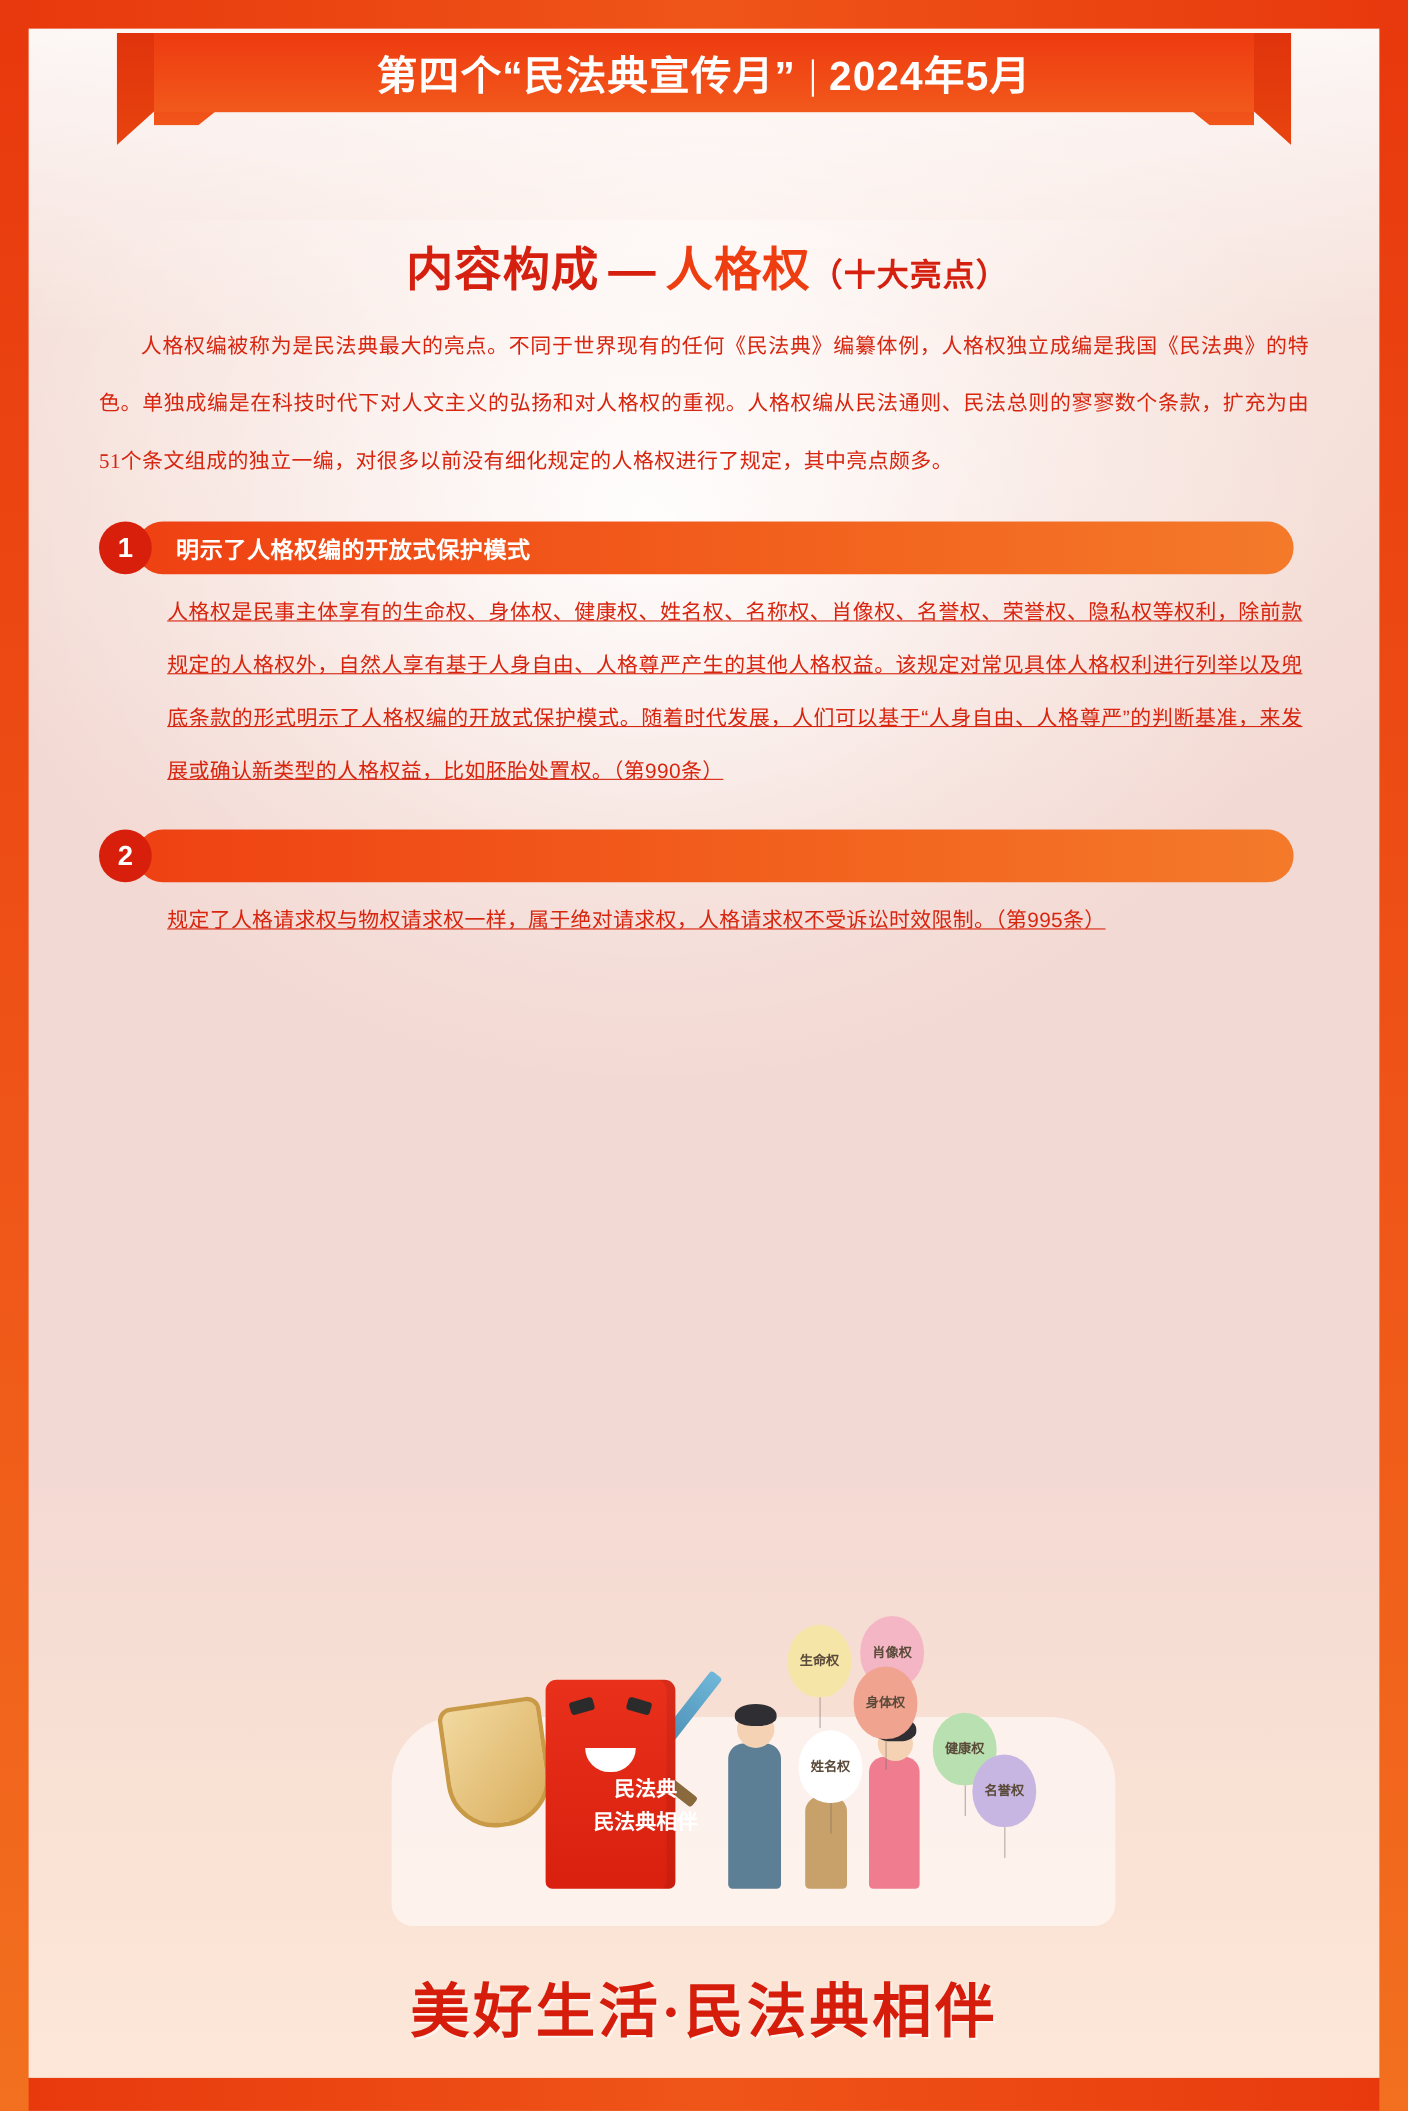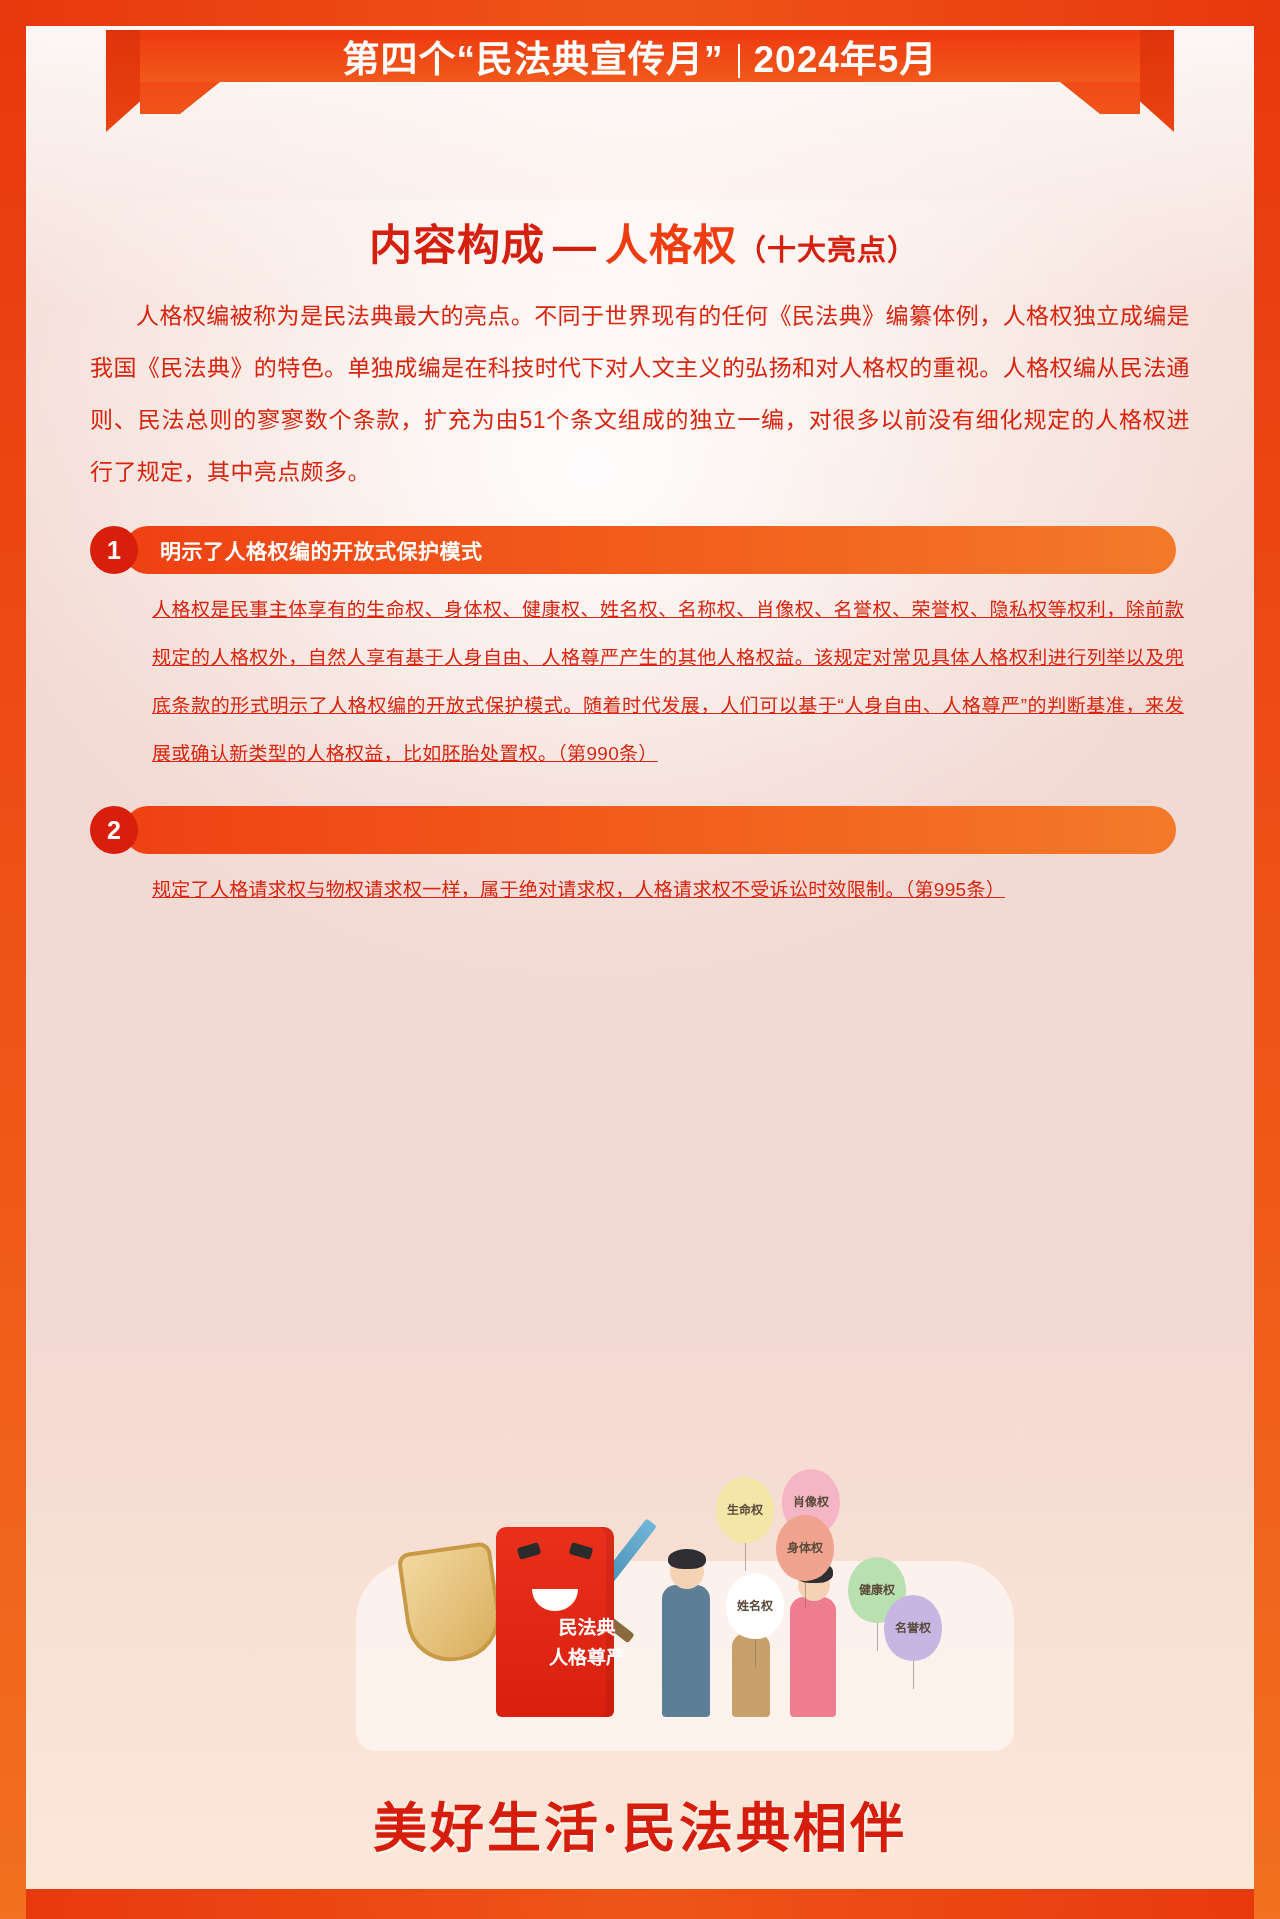--- a/index.html
+++ b/index.html
@@ -60,21 +60,21 @@
     height: 84px;
     background: linear-gradient(180deg, #ef3a10 0%, #f1551a 100%);
     clip-path: polygon(0 0, 100% 0, 100% 100%, 96% 100%, 92% 62%, 8% 62%, 4% 100%, 0 100%);
     z-index: 6;
   }
   .header-banner-main {
     position: absolute;
     left: 140px;
     right: 140px;
     top: 30px;
-    height: 52px;
+    height: 72px;
     background: linear-gradient(180deg, #ee3a10 0%, #f2591b 100%);
     z-index: 7;
     display: flex;
     align-items: center;
     justify-content: center;
   }
   .header-title {
     color: #ffffff;
     font-size: 37px;
     font-weight: bold;
@@ -125,27 +125,28 @@
     text-align: center;
   }
   .section-title .dash { margin: 0 8px; }
   .section-title .highlight { color: #ef3d12; }
   .section-title .sub {
     font-size: 29px;
     font-weight: bold;
     color: #d5200f;
   }
   .intro-para {
-    font-size: 23px;
+    font-size: 19px;
     line-height: 52px;
     color: #d8250f;
     text-indent: 2em;
     margin: 0 0 26px 0;
     text-align: justify;
     letter-spacing: 0.4px;
+    font-family: Liberation Serif, serif;
   }
 
   
   .item-head {
     position: relative;
     display: flex;
     align-items: center;
     height: 48px;
     margin: 28px 0 12px 0;
   }
@@ -393,21 +394,21 @@
     <div class="sword"></div>
 
     <div class="mascot">
       <div class="mascot-face">
         <div class="mascot-eye" style="left:22px; top:0;"></div>
         <div class="mascot-eye right" style="right:22px; top:0;"></div>
         <div class="mascot-mouth"></div>
       </div>
       <div class="mascot-text">
         <div>民法典</div>
-        <div>人格尊严</div>
+        <div>民法典相伴</div>
       </div>
     </div>
 
     <div class="person p-dad"></div>
     <div class="p-head h-dad"></div>
     <div class="hair hair-dad"></div>
 
     <div class="person p-kid"></div>
     <div class="p-head h-kid"></div>
     <div class="hair hair-kid"></div>

